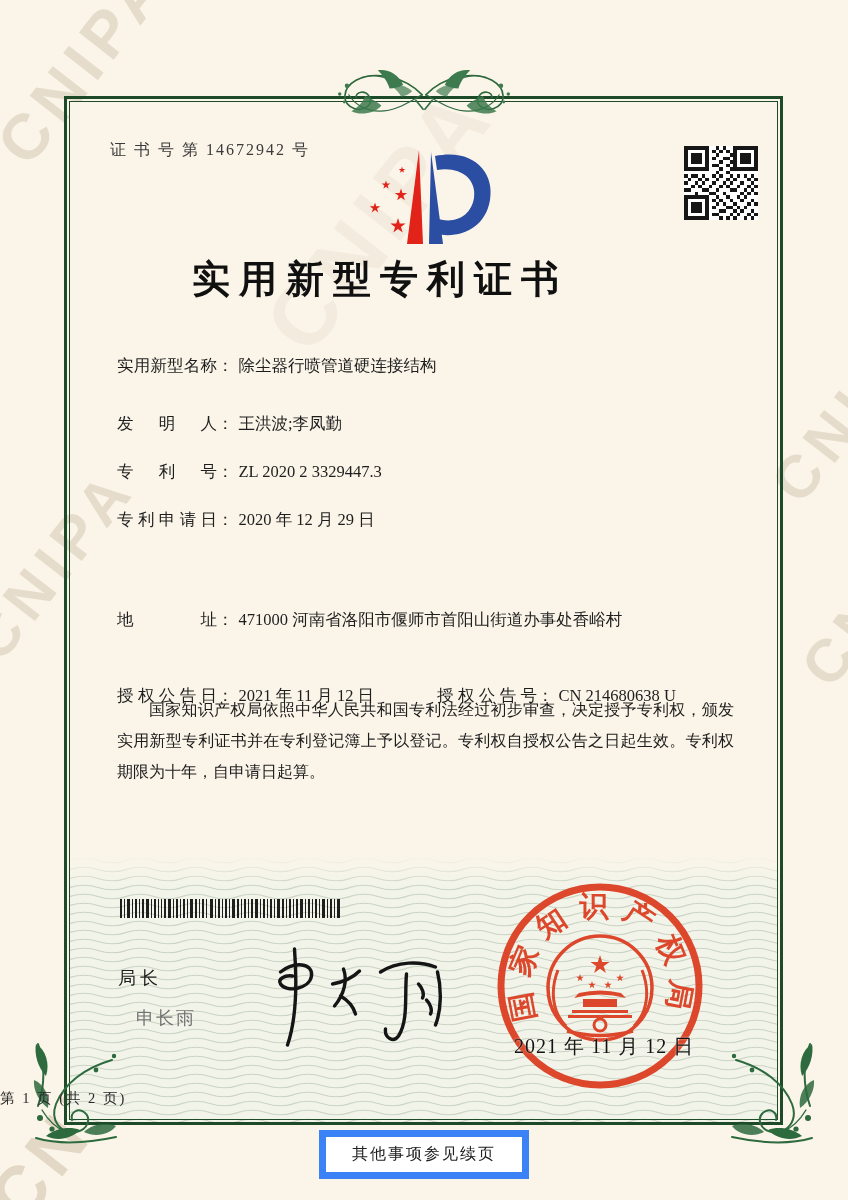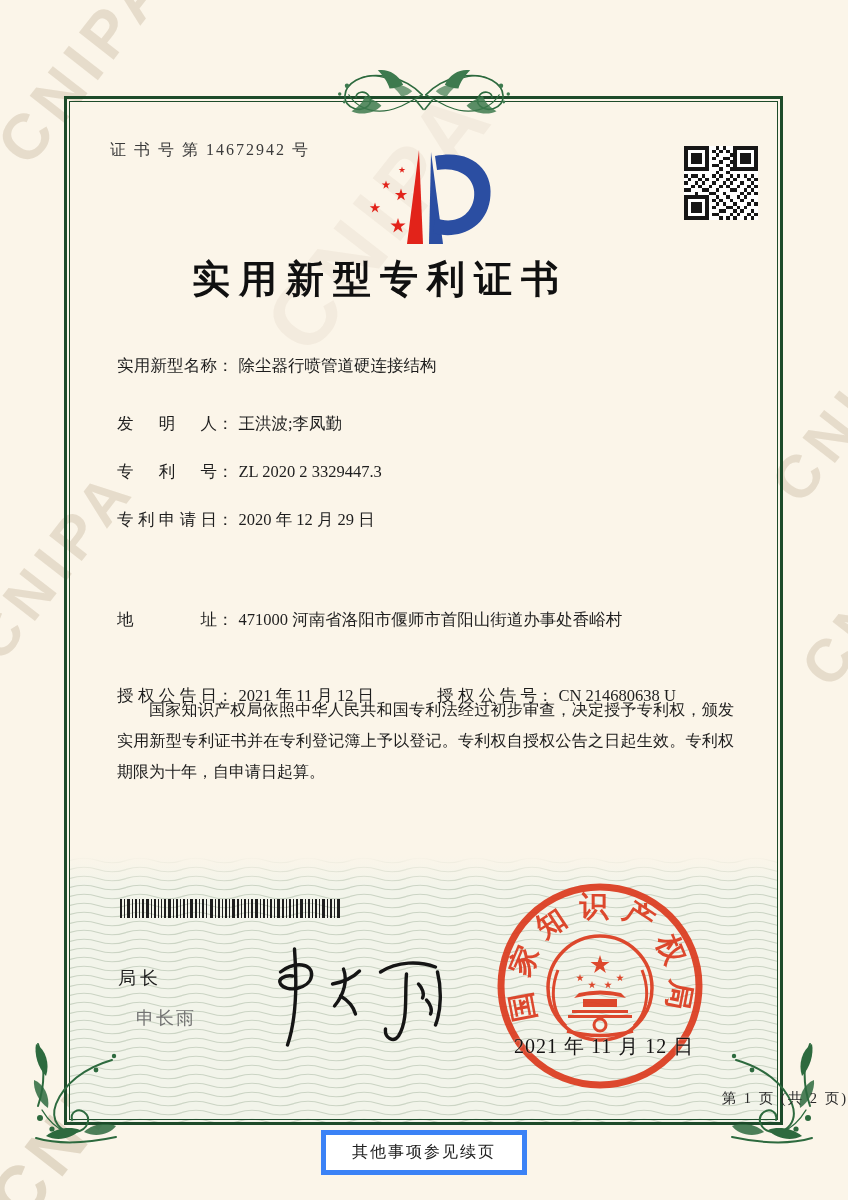--- a/index.html
+++ b/index.html
@@ -51,24 +51,24 @@
     line-height:31px;text-align:justify;color:#1c1c1c;}
   .body-text p{margin:0;text-indent:2em;}
   
   .barcode{position:absolute;left:120px;top:899px;}
   .officer-title{position:absolute;left:118px;top:966px;font-size:18px;letter-spacing:4px;color:#1c1c1c;}
   .officer-name{position:absolute;left:118px;top:1006px;font-size:18px;letter-spacing:2px;color:#737373;margin-left:18px;}
   .signature{position:absolute;left:248px;top:936px;}
   .seal{position:absolute;left:492px;top:878px;}
   .seal-date{position:absolute;left:514px;top:1033px;font-size:20px;color:#141414;letter-spacing:1px;
     text-shadow:0 0 2px rgba(253,248,238,.85);}
-  .page-indicator{position:absolute;left:0;top:1089px;width:848px;text-align:right;
+  .page-indicator{position:absolute;left:0;top:1089px;width:848px;text-align:left;
     font-size:14.5px;letter-spacing:2px;color:#2a2a2a;}
   .note-box{position:absolute;left:50%;top:1130px;transform:translateX(-50%);
-    background:#ffffff;border:5px solid #3b82f6;padding:7px 26px;font-size:16px;
+    background:#ffffff;border:7px solid #3b82f6;padding:7px 26px;font-size:16px;
     letter-spacing:2px;color:#202020;white-space:nowrap;}
 </style>
 </head>
 <body>
 
 <div class="page">
 
   <svg width="0" height="0" style="position:absolute">
     <defs>
       <polygon id="starp" points="0,-1 0.2245,-0.309 0.951,-0.309 0.3633,0.118 0.588,0.809 0,0.382 -0.588,0.809 -0.3633,0.118 -0.951,-0.309 -0.2245,-0.309"></polygon>

